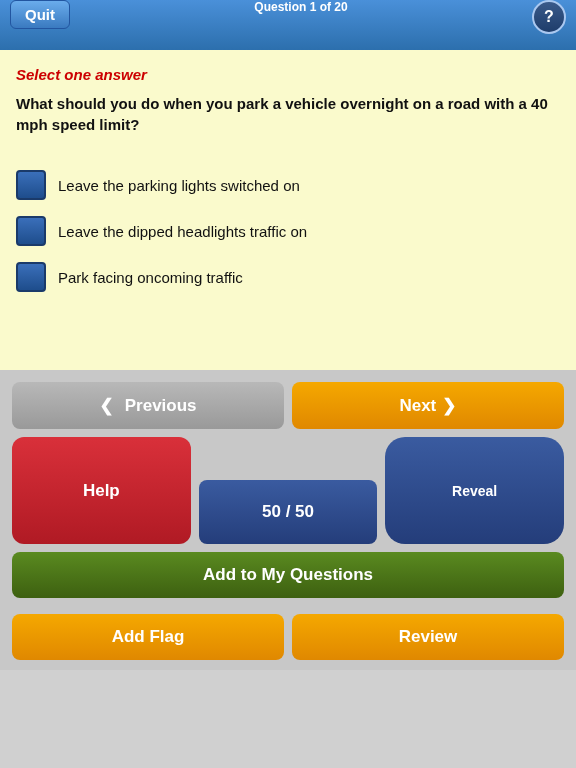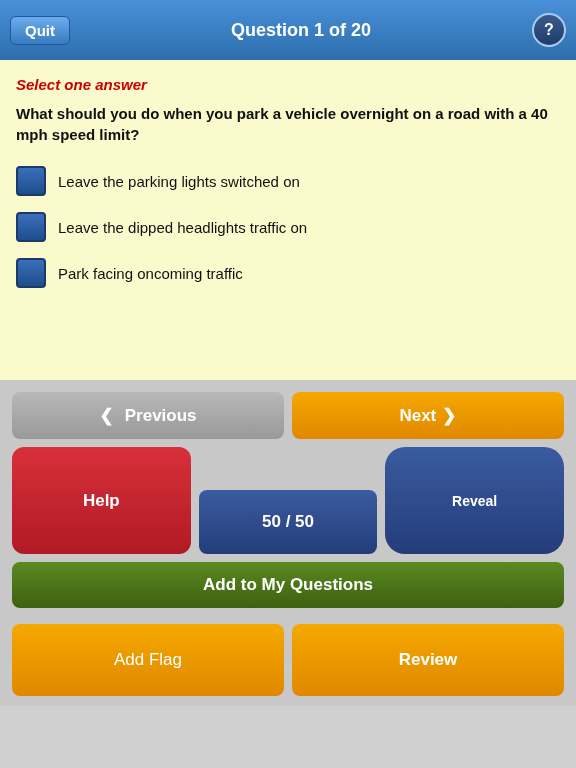--- a/index.html
+++ b/index.html
@@ -8,38 +8,38 @@
       height: 768px;
       font-family: Arial, Helvetica, sans-serif;
       background: #d0d0d0;
       overflow: hidden;
     }
 
     
     .header {
       background: linear-gradient(to bottom, #4a90d9, #2c6fad);
       display: flex;
-      align-items: center;
+      align-items: flex-start;
       justify-content: space-between;
       padding: 0 10px;
-      height: 60px;
+      height: 50px;
     }
     .quit-btn {
       background: linear-gradient(to bottom, #6aacec, #3a7ac0);
       border: 1px solid #2255a0;
       border-radius: 6px;
       color: white;
       font-size: 15px;
       font-weight: bold;
       padding: 5px 14px;
       cursor: pointer;
     }
     .header-title {
       color: white;
-      font-size: 18px;
+      font-size: 12px;
       font-weight: bold;
       text-align: center;
       flex: 1;
     }
     .help-icon-btn {
       background: linear-gradient(to bottom, #3a5a8a, #1e3d6b);
       border: 2px solid #aac8f0;
       border-radius: 50%;
       color: white;
       font-size: 16px;
@@ -62,21 +62,21 @@
       color: #cc0000;
       font-style: italic;
       font-weight: bold;
       font-size: 15px;
       margin-bottom: 10px;
     }
     .question-text {
       font-size: 15px;
       font-weight: bold;
       color: #111;
-      margin-bottom: 21px;
+      margin-bottom: 35px;
       line-height: 1.4;
     }
 
     
     .answer-option {
       display: flex;
       align-items: center;
       margin-bottom: 16px;
       cursor: pointer;
     }
@@ -195,22 +195,22 @@
       display: flex;
       gap: 8px;
     }
     .add-flag-btn {
       flex: 1;
       background: linear-gradient(to bottom, #f5a800, #e08800);
       border: none;
       border-radius: 8px;
       color: white;
       font-size: 17px;
-      font-weight: normal;
-      padding: 26px 0;
+      font-weight: bold;
+      padding: 13px 0;
       cursor: pointer;
     }
     .review-btn {
       flex: 1;
       background: linear-gradient(to bottom, #f5a800, #e08800);
       border: none;
       border-radius: 8px;
       color: white;
       font-size: 17px;
       font-weight: bold;

